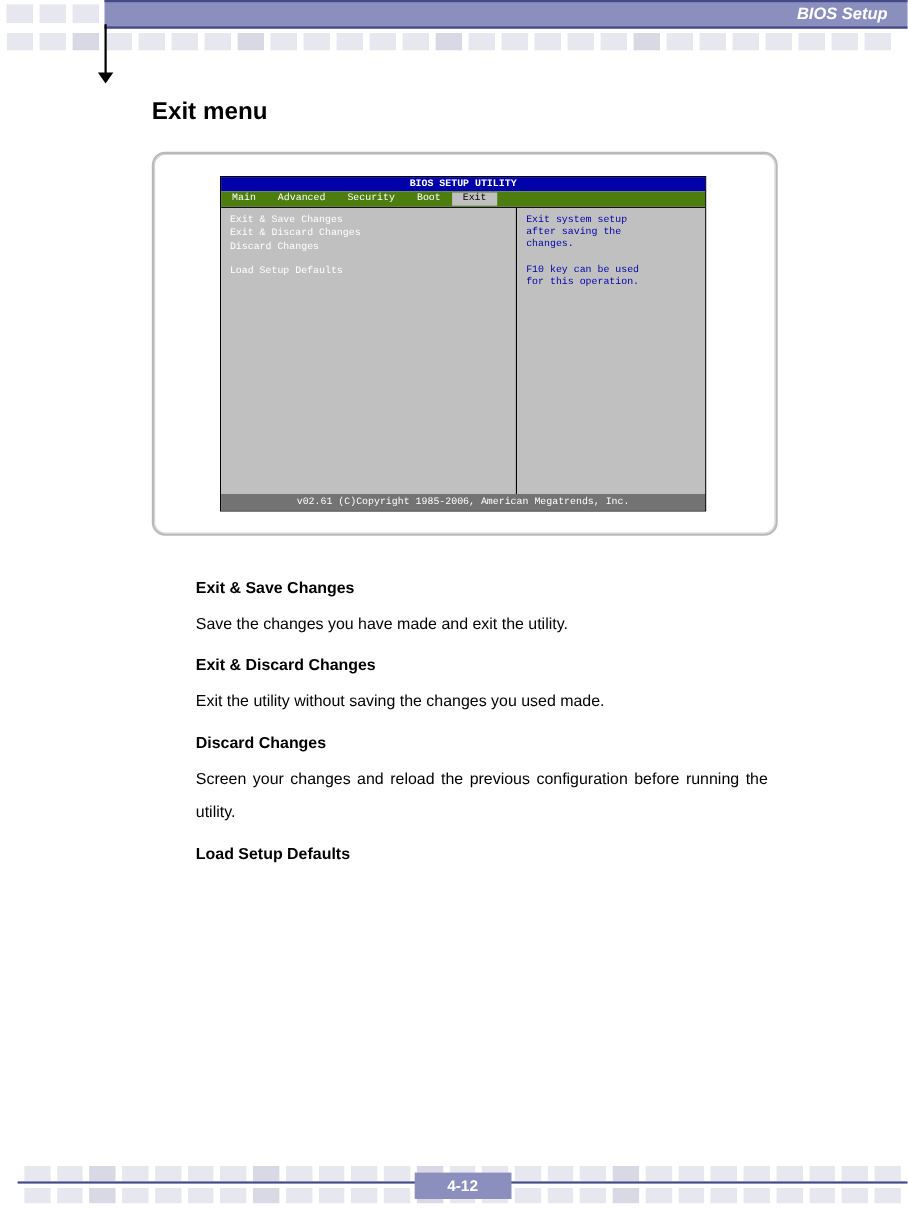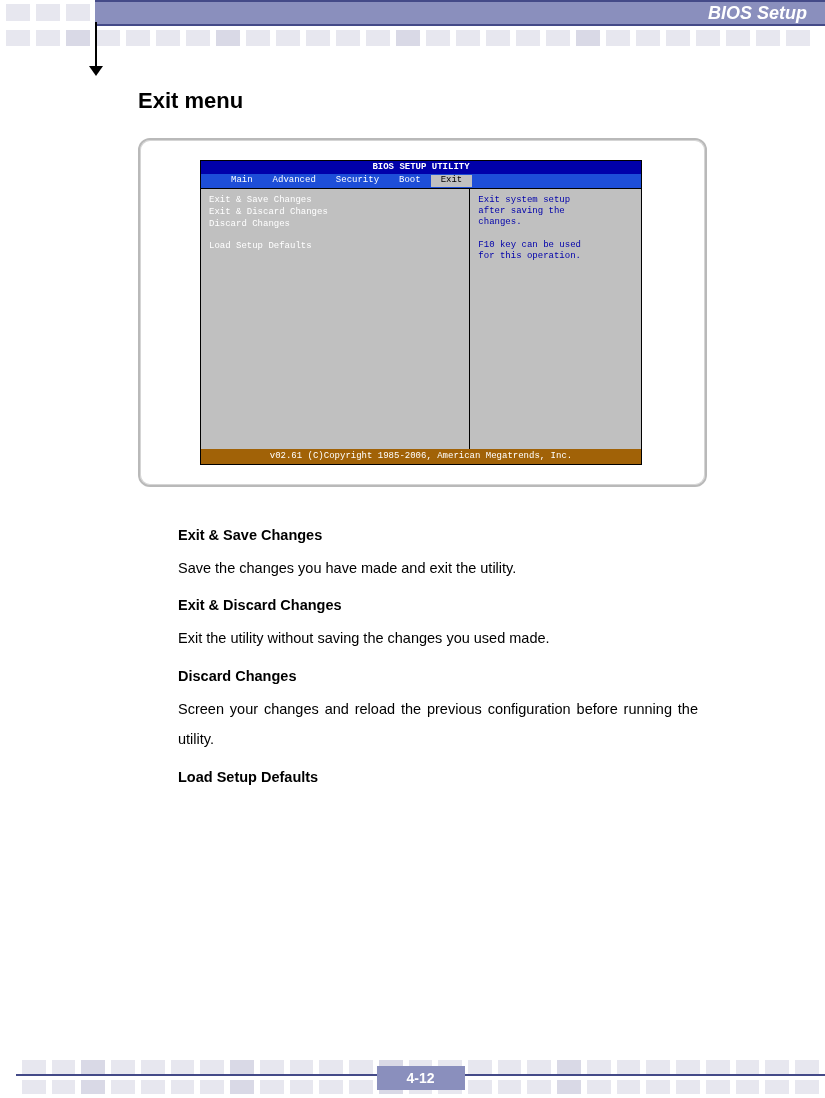--- a/index.html
+++ b/index.html
@@ -24,21 +24,21 @@
     top: 0;
     left: 95px;
     right: 0;
     height: 22px;
     background: #8a8fbd;
     border-top: 2px solid #444a88;
     border-bottom: 2px solid #444a88;
     color: #fff;
     font-style: italic;
     font-weight: bold;
-    font-size: 18px;
+    font-size: 15px;
     line-height: 22px;
     text-align: right;
     padding-right: 18px;
   }
   .top-squares-left {
     position:absolute; top:4px; left:6px; display:flex; gap:6px;
   }
   .top-squares-left .sq { width:24px; height:17px; }
   .second-row {
     position:absolute; top:30px; left:6px; right:6px; display:flex; gap:6px;
@@ -81,25 +81,25 @@
     border:1px solid #000;
   }
   .bios-title {
     background:#0000aa;
     color:#fff;
     text-align:center;
     font-weight:bold;
     padding:1px 11px;
   }
   .bios-tabs {
-    background:#1d4ed8;
+    background:#4d7c0f;
     color:#fff;
     display:flex;
     gap:0;
-    padding: 1px 20px;
+    padding: 1px 0;
   }
   .bios-tab { padding: 0 10px; }
   .bios-tab.active { background:#c0c0c0; color:#000; }
   .bios-body {
     display:flex;
     height: 260px;
     background:#c0c0c0;
     border-top:1px solid #000;
   }
   .bios-left {
@@ -112,21 +112,21 @@
   .bios-right {
     flex: 1 1 38%;
     padding: 6px 8px;
     color:#0000aa;
     display:flex;
     flex-direction:row;
   }
   .bios-right .help { color:#0000aa; white-space:pre-line; }
   .bios-right .keys { margin-top:auto; color:#fff; white-space:pre; }
   .bios-footer {
-    background:#a16207; color:#fff; text-align:center; padding:2px 0;
+    background:#737373; color:#fff; text-align:center; padding:2px 0;
   }
   .desc-block { margin-left: 40px; max-width: 520px; font-size: 14.5px; }
   .desc-block h3 { font-size: 14.5px; font-weight:bold; margin: 14px 0 10px 0;}
   .desc-block p { margin: 0 0 14px 0; line-height: 2.1; text-align: justify;}
   .bottom-deco {
     position:absolute; bottom:0; left:16px; right:0; height:50px;text-align:center;
   }
   .bottom-row {
     position:absolute; bottom:24px; left:6px; right:6px; display:flex; gap:6px; overflow:hidden;
   }

